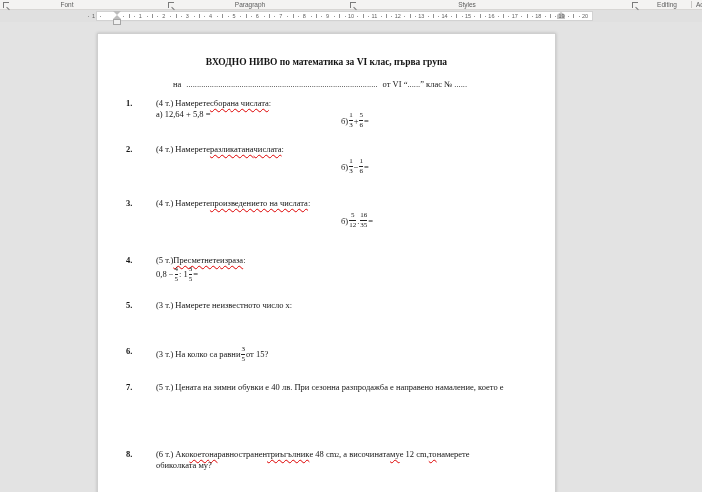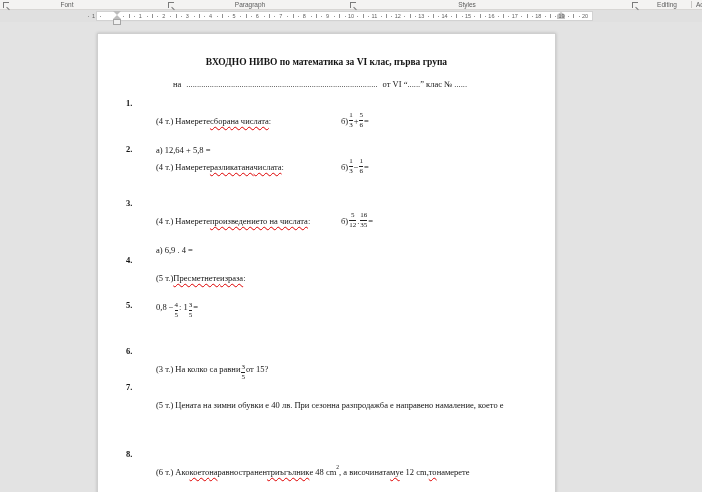--- a/index.html
+++ b/index.html
@@ -78,23 +78,22 @@
   }
   #name-line{
     position:absolute;top:45px;left:75px;display:flex;align-items:baseline;
     font-size:8.5px;white-space:nowrap;gap:5px;
   }
   
   .question{position:absolute;left:0;width:459px;}
   .qnum{position:absolute;left:28px;top:0;font-weight:bold;font-size:8.5px;line-height:11px;}
   .qlines{position:absolute;left:58px;top:0;}
   .qline{
-    display:flex;font-size:8.5px;line-height:11px;
+    display:flex;align-items:center;font-size:8.5px;line-height:11px;
     white-space:nowrap;
-    margin-top:18px;
   }
   .qb{
     position:absolute;left:243px;top:14px;display:flex;align-items:center;
     font-size:8.5px;white-space:nowrap;
   }
   .sp{
     text-decoration:underline;text-decoration-style:wavy;
     text-decoration-color:#dd0000;text-decoration-thickness:1px;
     text-underline-offset:2px;text-decoration-skip-ink:none;
   }
@@ -279,23 +278,20 @@
   </div>
 
   <div class="question" style="top: 164px;">
     <span class="qnum">3.</span>
     <div class="qlines">
       <div class="qline qheading">
               <span>(4 т.) Намерете </span>
               <span class="sp">произведението на числата</span>
               <span>:</span>
             </div>
-      <div class="qline qline2">
-              <span>а) 6,9 . 4 =</span>
-            </div>
     </div>
     <div class="qb">
             <span>б) </span>
             <span class="frac">
               <span class="fnum">5</span>
               <span class="fden">12</span>
             </span>
             <span> . </span>
             <span class="frac">
               <span class="fnum">16</span>
@@ -328,20 +324,23 @@
               </span>
               <span> =</span>
             </div>
     </div>
 
   </div>
 
   <div class="question" style="top: 266px;">
     <span class="qnum">5.</span>
     <div class="qlines">
+      <div class="qline qheading">
+              <span>(3 т.) Намерете неизвестното число х:</span>
+            </div>
     </div>
 
   </div>
 
   <div class="question" style="top: 312px;">
     <span class="qnum">6.</span>
     <div class="qlines">
       <div class="qline qheading">
               <span>(3 т.) На колко са равни </span>
               <span class="frac">
@@ -376,18 +375,21 @@
               <span> равностранен </span>
               <span class="sp">триъгълник</span>
               <span> е 48 cm</span>
               <span class="qsup">2</span>
               <span>, а височината </span>
               <span class="sp">му</span>
               <span> е 12 cm, </span>
               <span class="sp">то</span>
               <span> намерете</span>
             </div>
+      <div class="qline qline2">
+              <span>обиколката му?</span>
+            </div>
     </div>
 
   </div>
 </div>
   </div>
 </div>
 
 </body></html>

